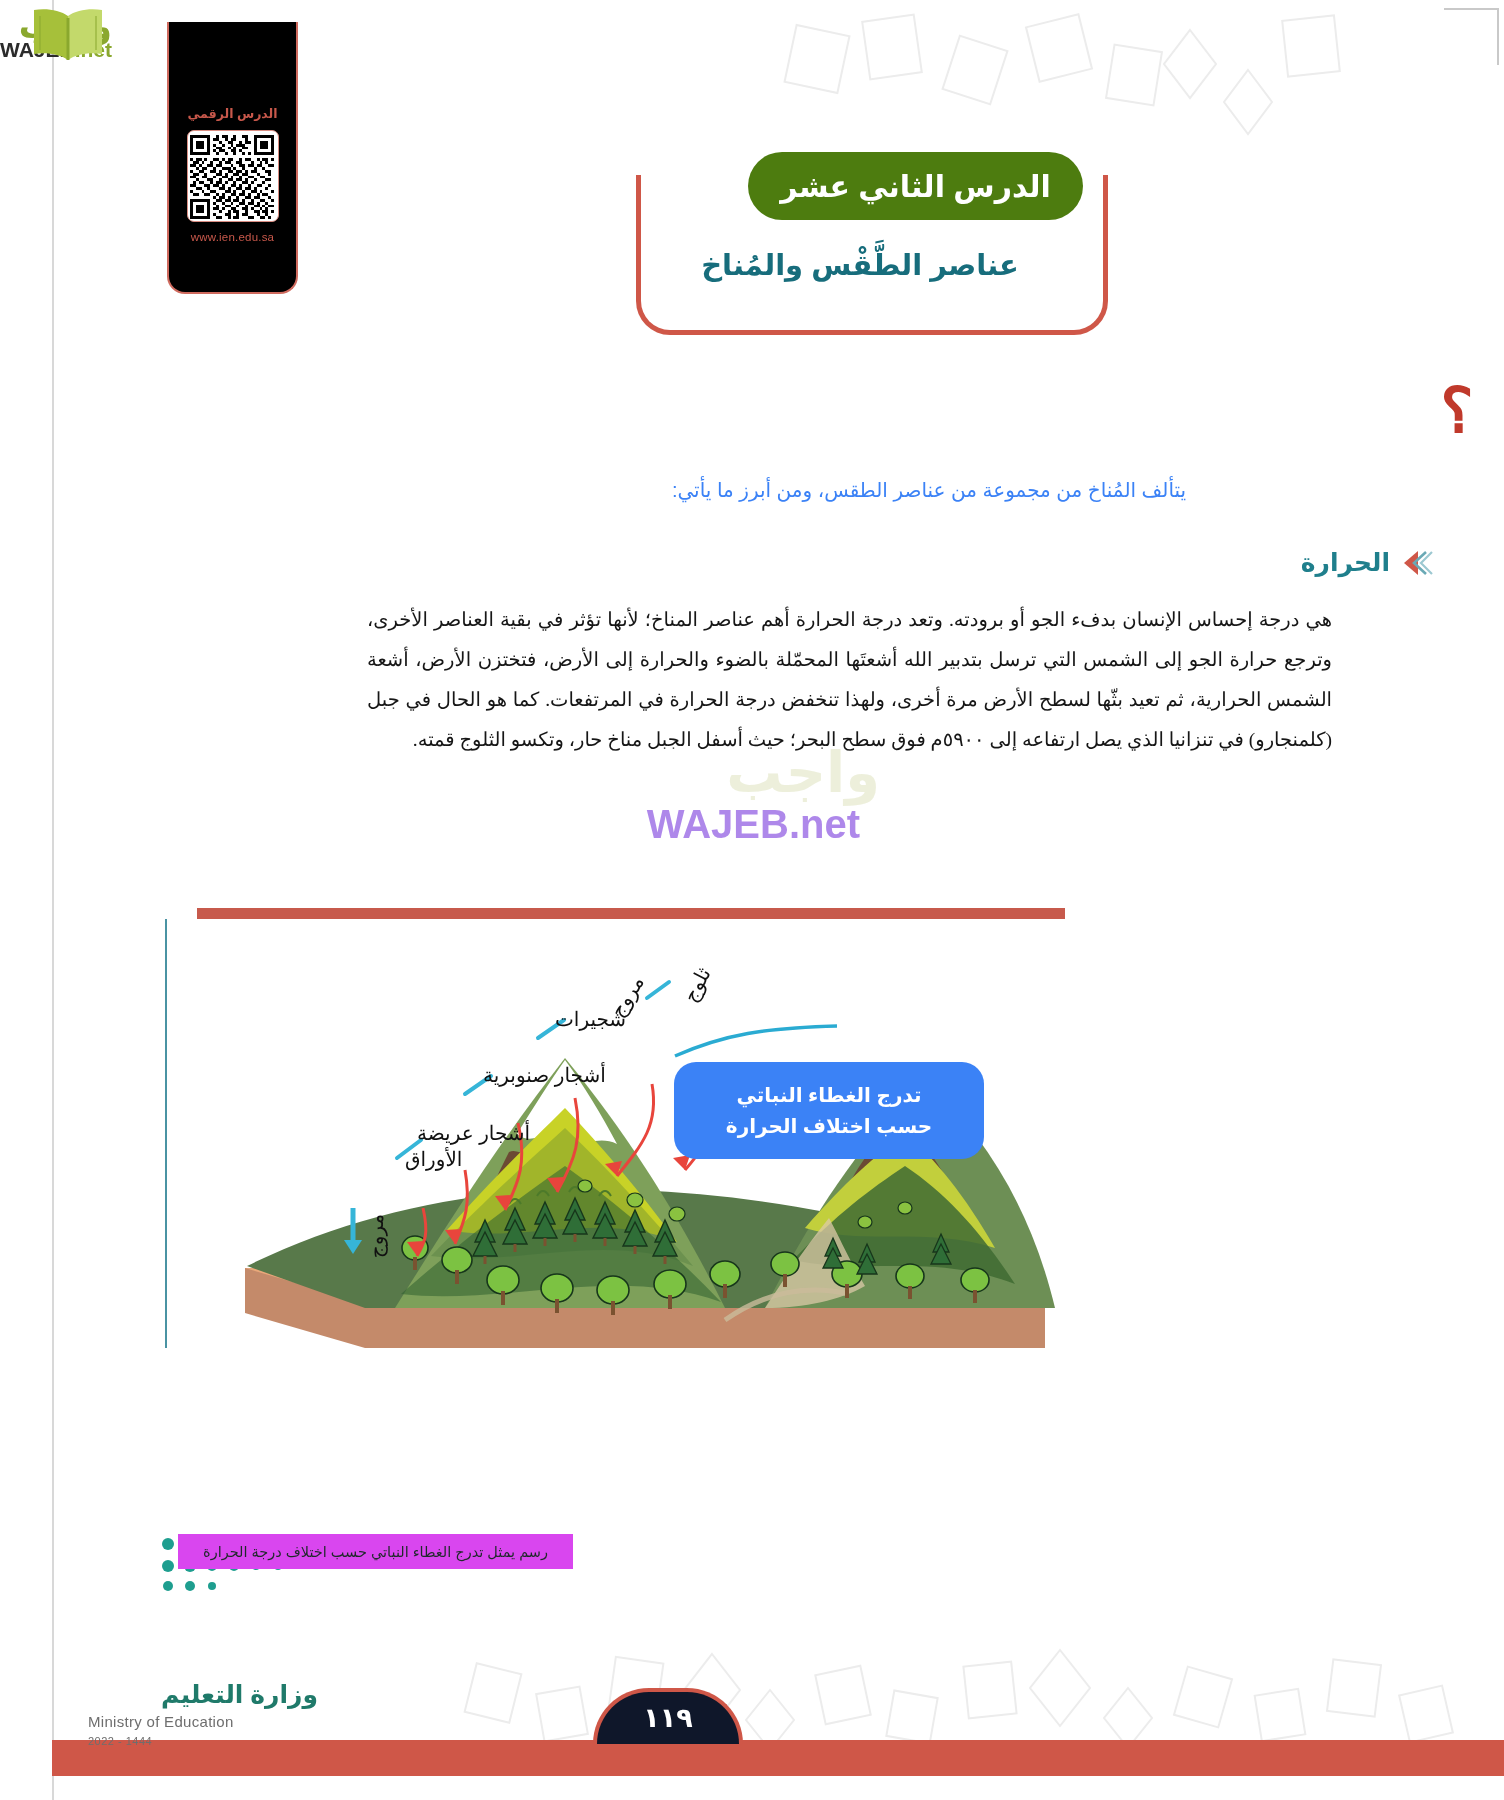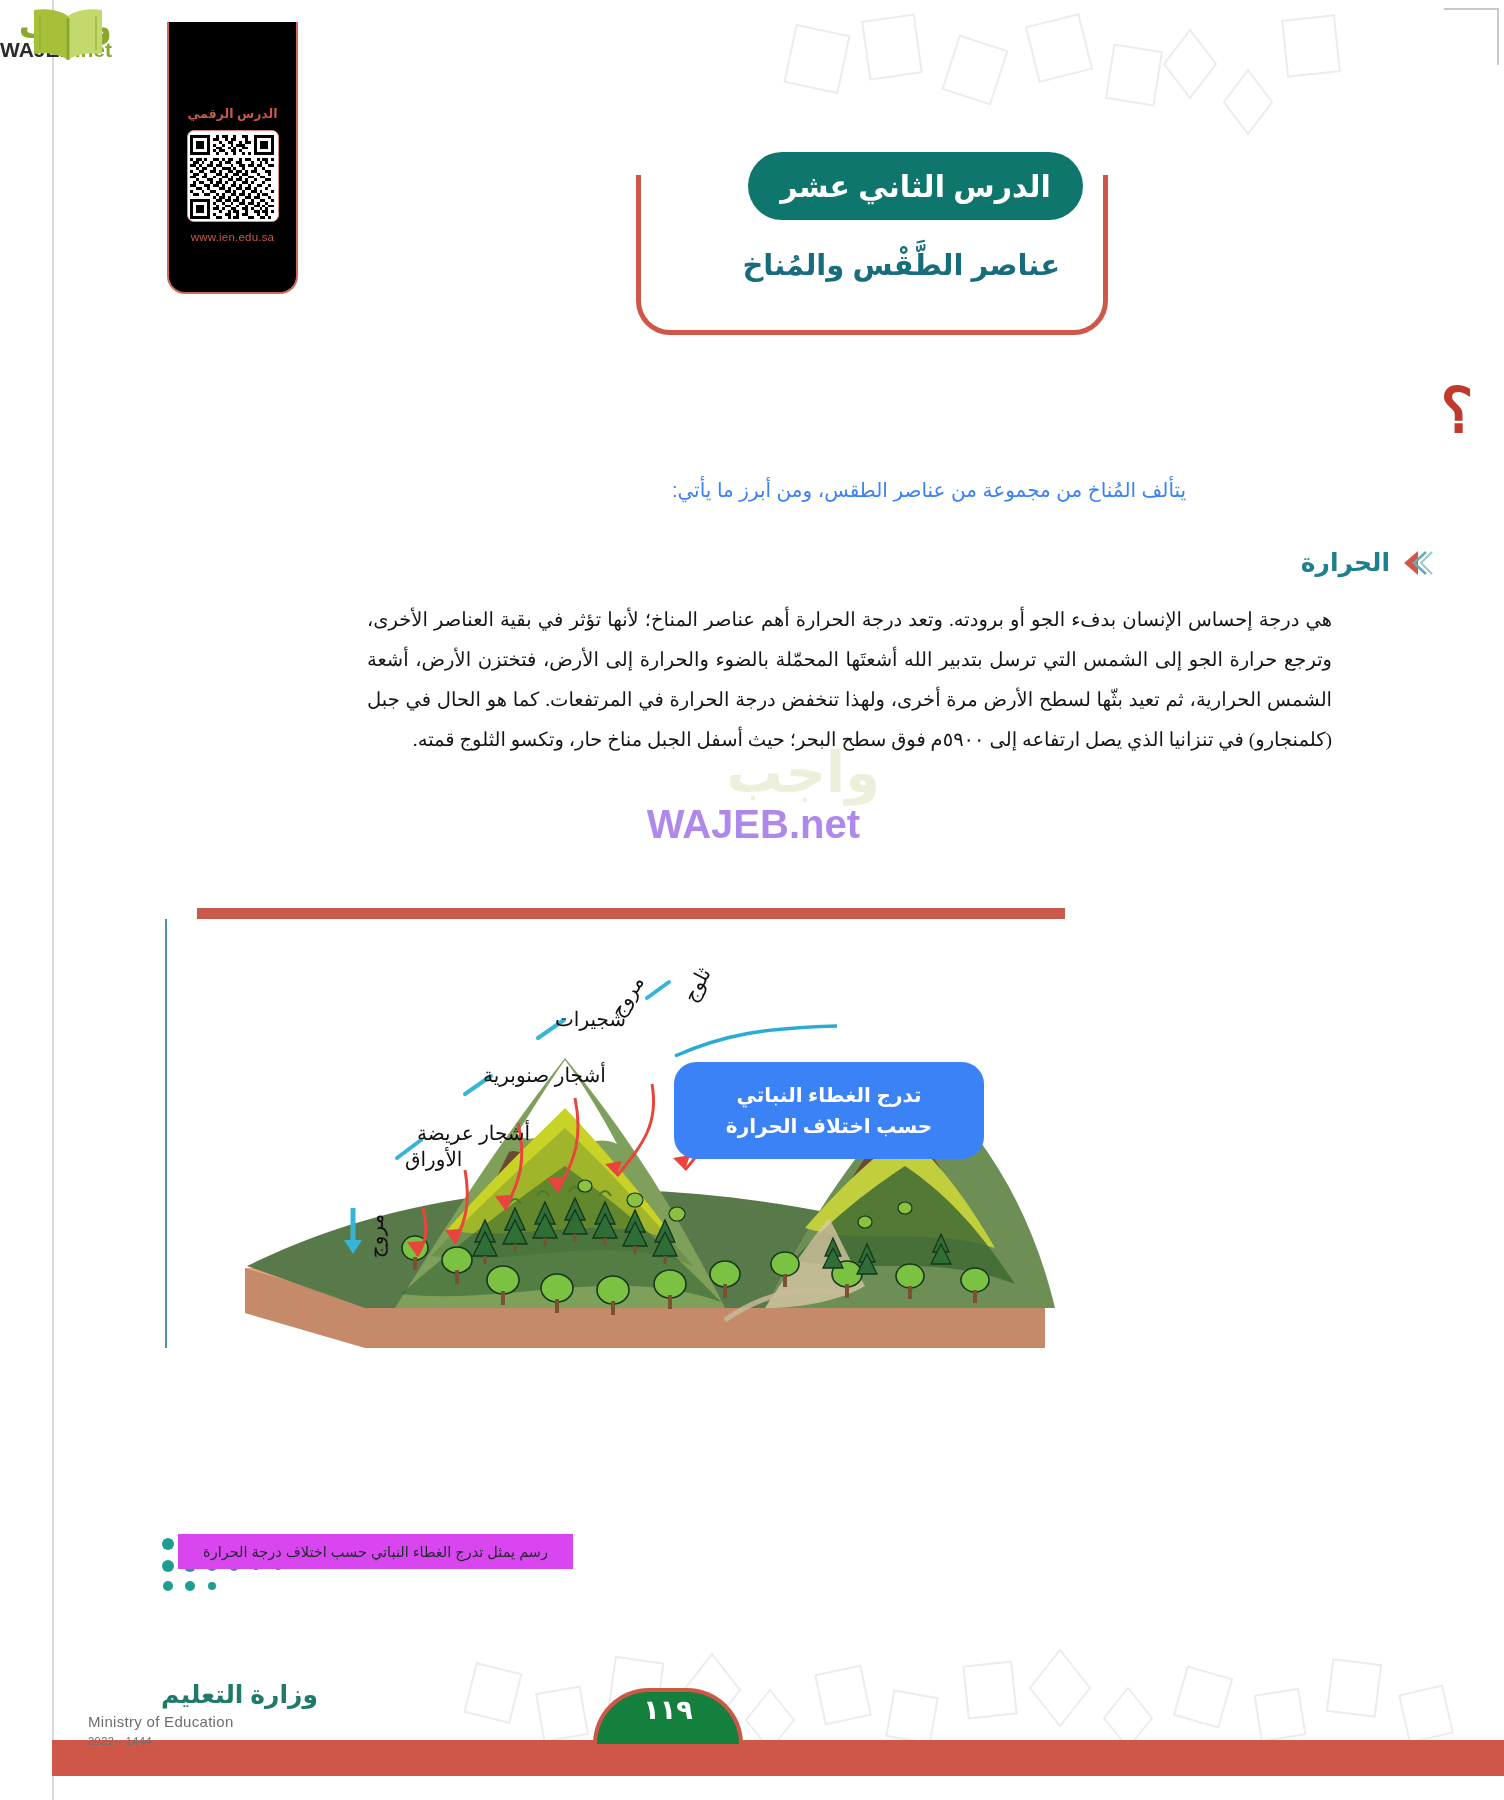--- a/index.html
+++ b/index.html
@@ -39,26 +39,26 @@
   .qr-url { margin-top:9px; font-size:11.5px; color:#c8584b; letter-spacing:.2px; direction:ltr; }
 
   
   .lesson-frame {
     position:absolute; left:636px; top:175px; width:472px; height:160px;
     border:5px solid #cf5748; border-top:none;
     border-radius:0 0 34px 34px; z-index:10;
   }
   .lesson-badge {
     position:absolute; left:748px; top:152px; width:335px; height:68px;
-    background:#0f766e; border-radius:34px; z-index:12;
+    background:#4d7c0f; border-radius:34px; z-index:12;
     display:flex; align-items:center; justify-content:center;
   }
   .lesson-badge span { color:#fff; font-size:30px; font-weight:bold; direction:rtl; }
   .lesson-title {
-    position:absolute; left:660px; top:248px; width:400px; text-align:right;
+    position:absolute; left:660px; top:248px; width:400px; text-align:center;
     font-size:29px; font-weight:bold; color:#176d7c; direction:rtl; z-index:13;
   }
 
   
   .qmark {
     position:absolute; right:29px; top:372px; width:36px; height:78px; z-index:12;
   }
   .intro-q {
     position:absolute; right:75px; top:370px; width:1000px;
     font-size:19.5px; font-weight:bold; line-height:1.75;
@@ -110,23 +110,23 @@
 
   
   .moe { position:absolute; left:88px; top:1680px; width:230px; z-index:20; }
   .moe-ar { font-size:25px; color:#1f7a6a; direction:rtl; font-weight:bold; letter-spacing:1px; }
   .moe-en { font-size:15px; color:#6e6e6e; direction:ltr; margin-top:4px; letter-spacing:.3px; }
   .moe-yr { font-size:11px; color:#6e6e6e; direction:ltr; margin-top:5px; letter-spacing:.5px; }
 
   .footer-bar { position:absolute; left:52px; top:1740px; width:1452px; height:36px; background:#cf5748; z-index:10; }
   .page-tab {
     position:absolute; left:593px; top:1688px; width:150px; height:56px;
-    background:#15803d; border-radius:76px 76px 0 0; z-index:12;
+    background:#0f172a; border-radius:76px 76px 0 0; z-index:12;
     border:4px solid #cf5748; border-bottom:none;
-    display:flex; align-items:flex-end; justify-content:center; padding-bottom:18px;
+    display:flex; align-items:flex-end; justify-content:center; padding-bottom:10px;
   }
   .page-tab span { color:#fff; font-size:27px; font-weight:bold; direction:rtl; letter-spacing:2px; }
 
   .left-rule { position:absolute; left:52px; top:0; width:2px; height:1800px; background:#d8d8d8; z-index:4; }
   .right-rule { position:absolute; right:5px; top:10px; width:2px; height:55px; background:#c9c9c9; z-index:4; }
   .corner-tr { position:absolute; right:5px; top:8px; width:55px; height:2px; background:#c9c9c9; z-index:4; }
 </style>
 </head>
 <body>
 

